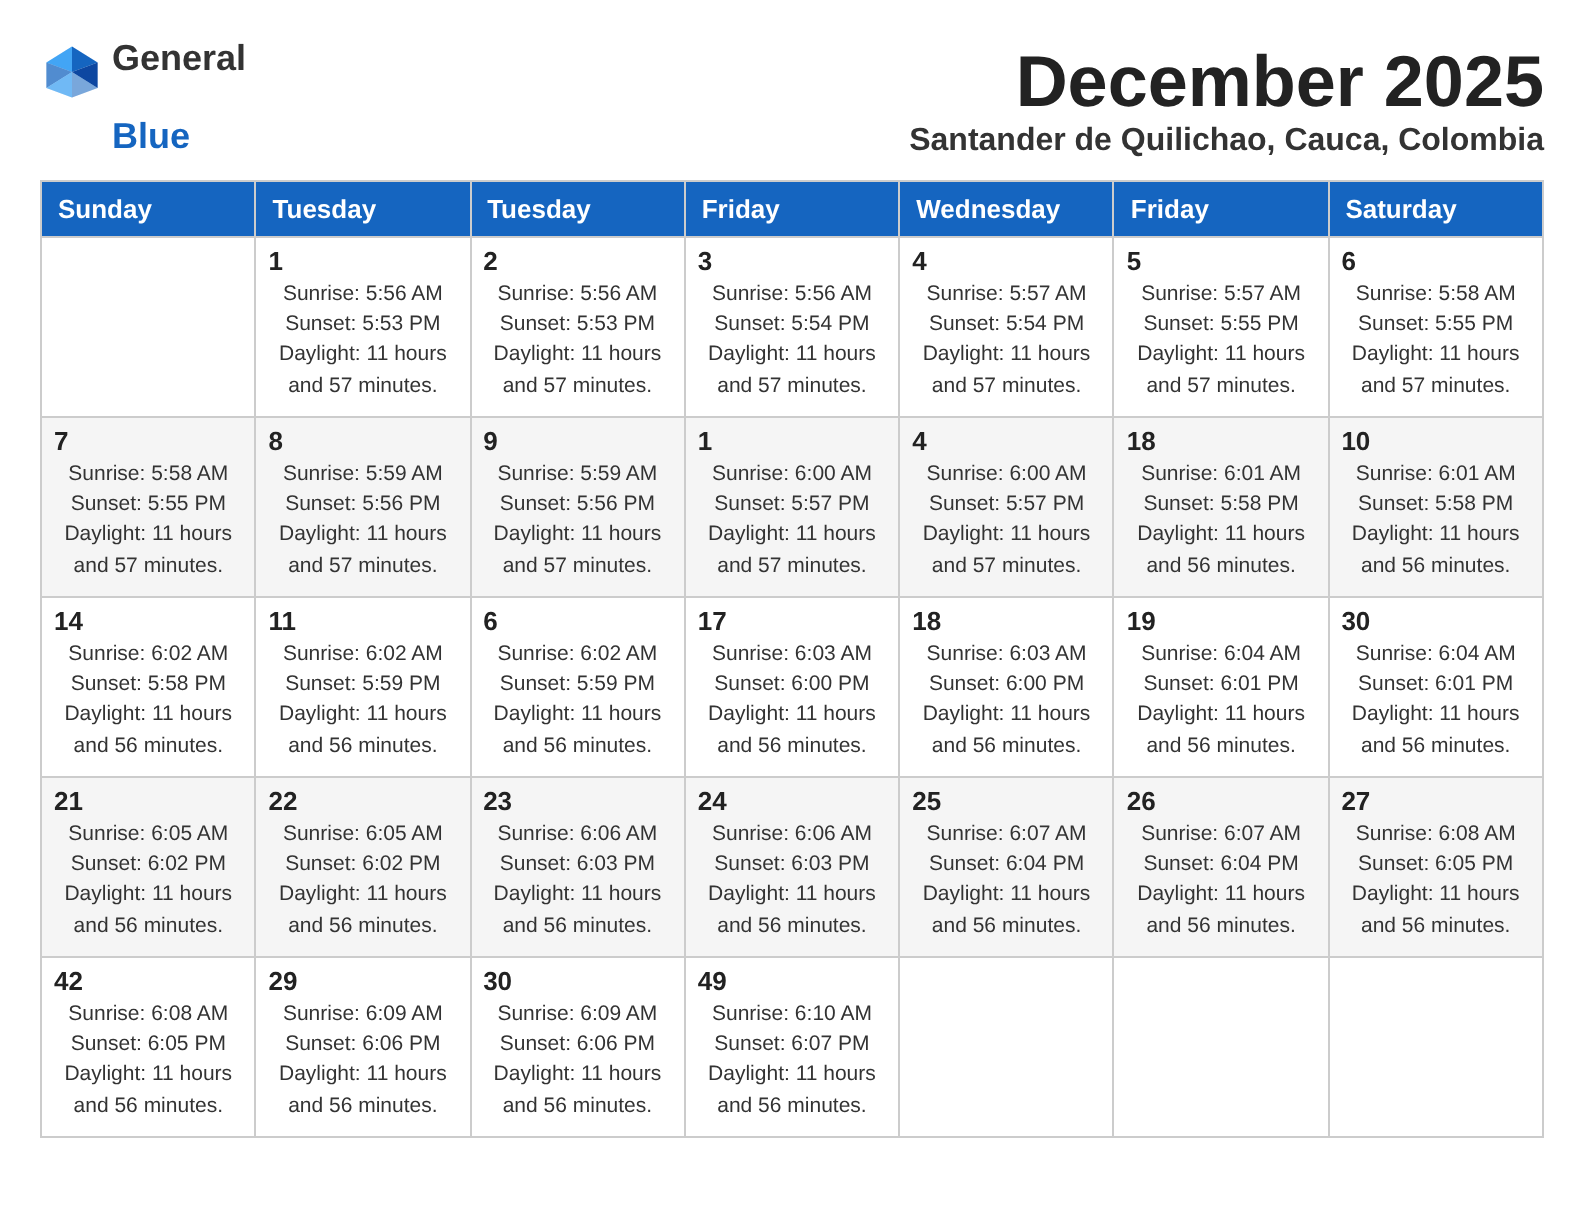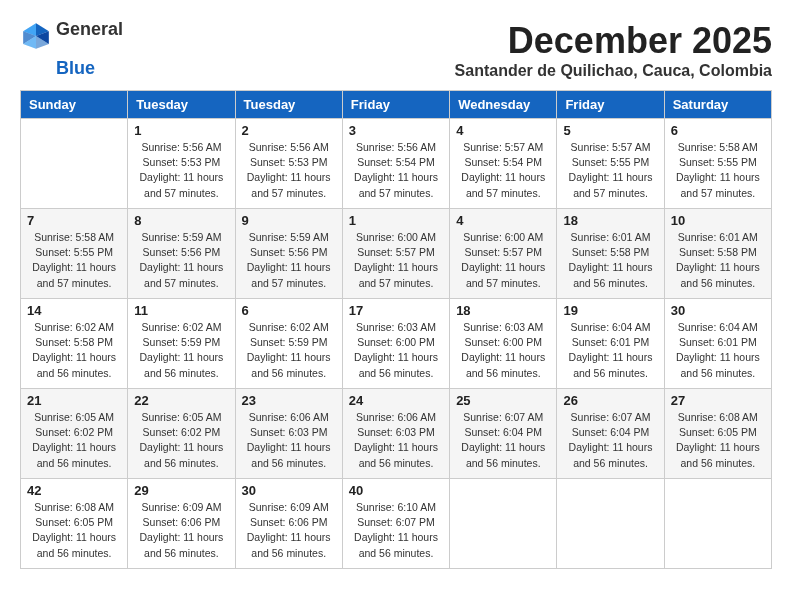--- a/index.html
+++ b/index.html
@@ -252,21 +252,21 @@
         </td>
         <td>
           <span class="day-number">29</span>
           <div class="cell-info">Sunrise: 6:09 AM<br>Sunset: 6:06 PM<br>Daylight: 11 hours<br>and 56 minutes.</div>
         </td>
         <td>
           <span class="day-number">30</span>
           <div class="cell-info">Sunrise: 6:09 AM<br>Sunset: 6:06 PM<br>Daylight: 11 hours<br>and 56 minutes.</div>
         </td>
         <td>
-          <span class="day-number">40</span>
+          <span class="day-number">49</span>
           <div class="cell-info">Sunrise: 6:10 AM<br>Sunset: 6:07 PM<br>Daylight: 11 hours<br>and 56 minutes.</div>
         </td>
         <td class="empty-cell"></td>
         <td class="empty-cell"></td>
         <td class="empty-cell"></td>
       </tr>
     </tbody>
 </table>
 
 </body></html>

